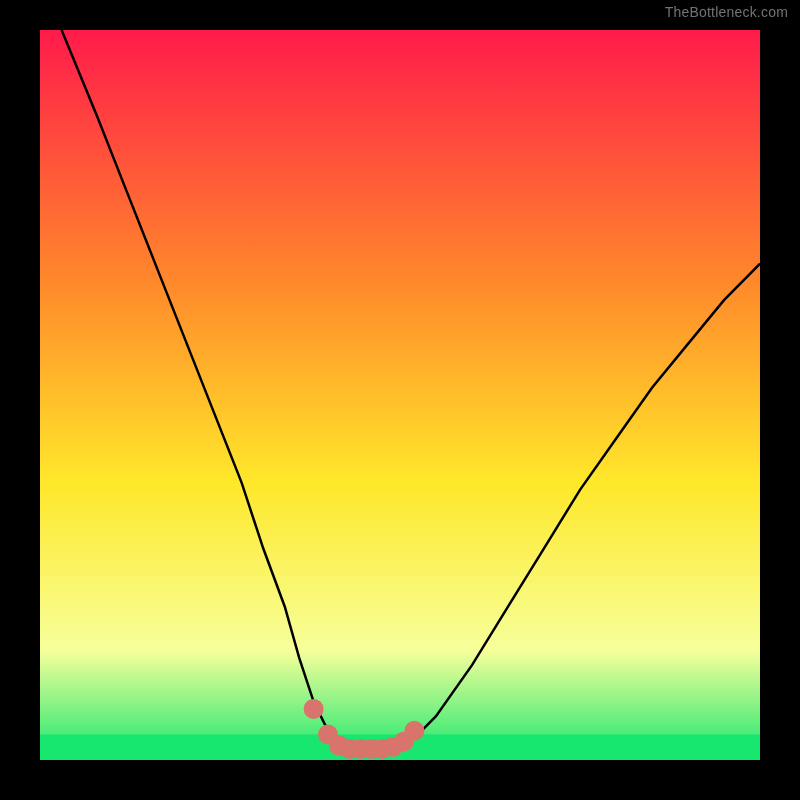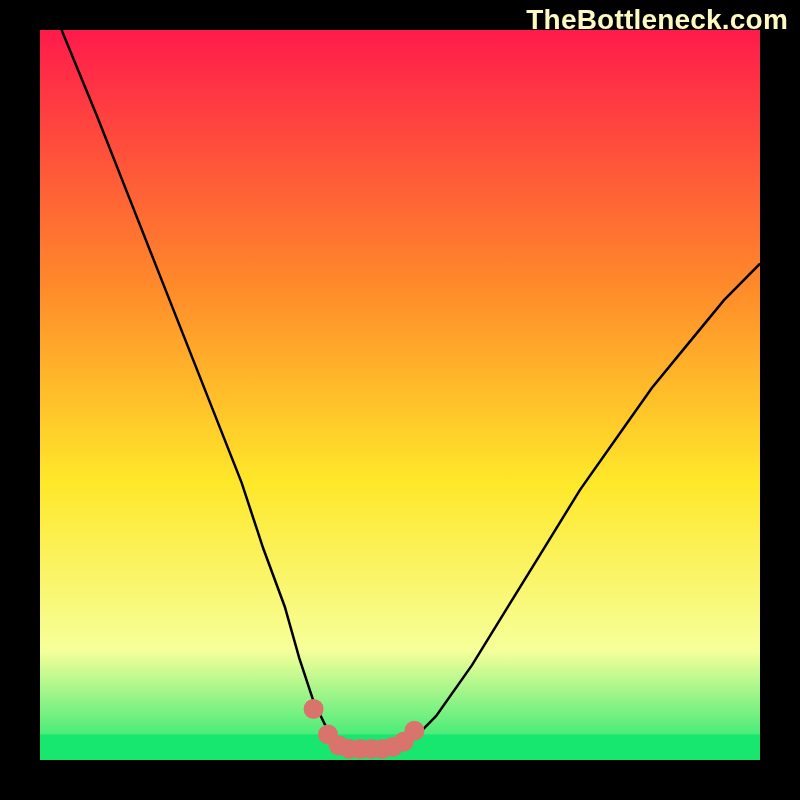--- a/index.html
+++ b/index.html
@@ -23,23 +23,23 @@
     position: absolute;
     left: 0;
     top: 0;
     width: 720px;
     height: 730px;
   }
   .watermark {
     position: absolute;
     top: 4px;
     right: 12px;
-    color: #fef9c3;
-    font-size: 28px;
-    font-weight: 700;
+    color: #737373;
+    font-size: 14px;
+    font-weight: 400;
     letter-spacing: 0.2px;
   }
 </style>
 </head>
 <body>
 
 <div class="watermark">TheBottleneck.com</div>
 
 <div class="frame">
   <svg class="plot" viewBox="0 0 720 730" preserveAspectRatio="none">

